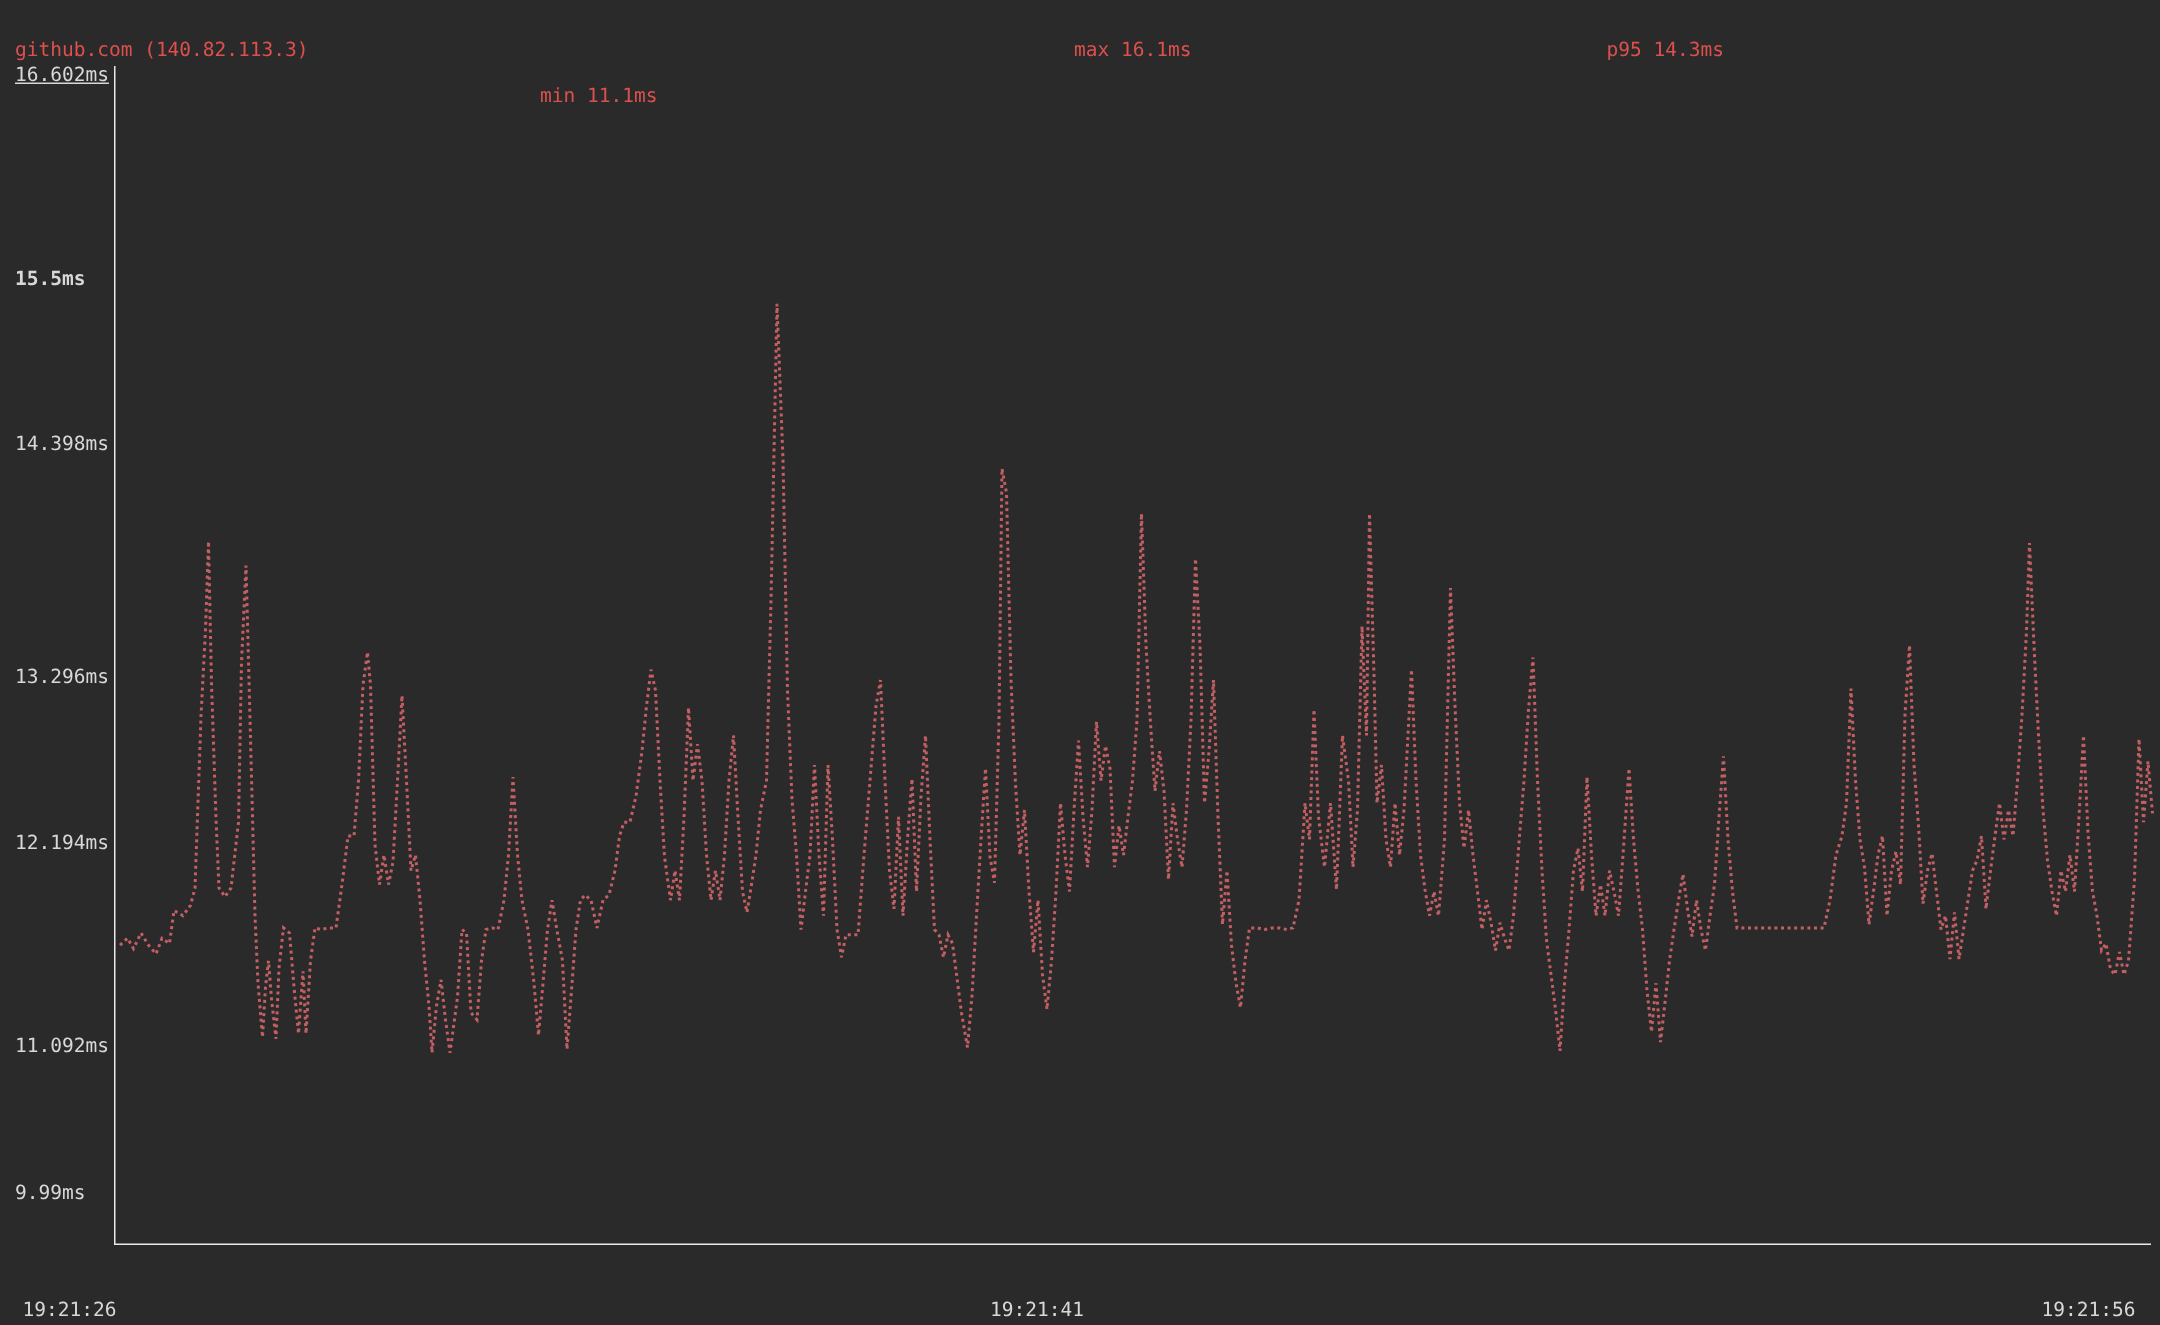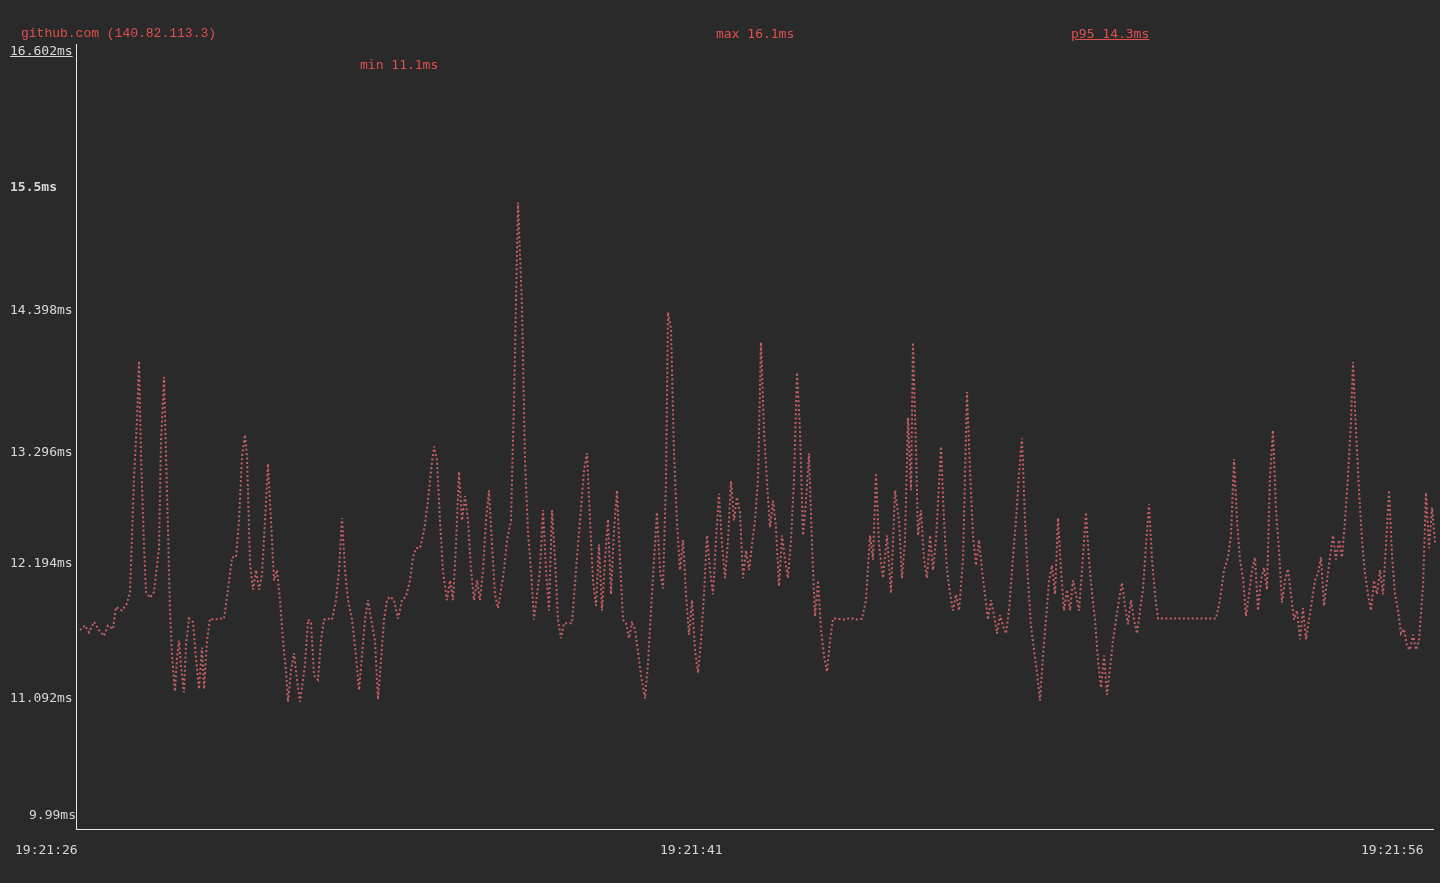--- a/index.html
+++ b/index.html
@@ -10,34 +10,34 @@
   body{
     background:var(--bg);
     font-family:"DejaVu Sans Mono","Liberation Mono",monospace;
     font-size:13px;line-height:15px;
     position:relative;
   }
   .abs{position:absolute;white-space:pre;}
   .red{color:var(--accent);}
   .tick{color:var(--tick);}
   
-  .h0{left:21px;top:26px;font-family:Liberation Mono, monospace;}
+  .h0{left:10px;top:26px;}
   .h1{left:360px;top:26px;margin-top:31px;}
   .h2{left:716px;top:26px;}
-  .h3{left:1071px;top:26px;text-decoration:underline;}
+  .h3{left:1071px;top:26px;}
   
   .yt0{left:10px;top:43px;text-decoration:underline;}
   .yt1{left:10px;top:179px;font-weight:bold;}
-  .yt2{left:10px;top:302px;}
+  .yt2{left:10px;top:289px;}
   .yt3{left:10px;top:444px;}
   .yt4{left:10px;top:555px;}
   .yt5{left:10px;top:690px;}
-  .yt6{left:10px;top:807px;margin-left:19px;}
+  .yt6{left:10px;top:788px;}
   
-  .xt{top:842px;}
+  .xt{top:866px;}
   .xt0{left:15px;}
   .xt1{left:660px;}
   .xt2{left:1361px;}
   
   .axis-y{position:absolute;left:76px;top:44px;height:786px;width:1px;background:var(--axis);}
   .axis-x{position:absolute;left:76px;top:829px;width:1358px;height:1px;background:var(--axis);}
   svg#plot{position:absolute;left:0;top:0;}
 </style>
 </head>
 <body>

